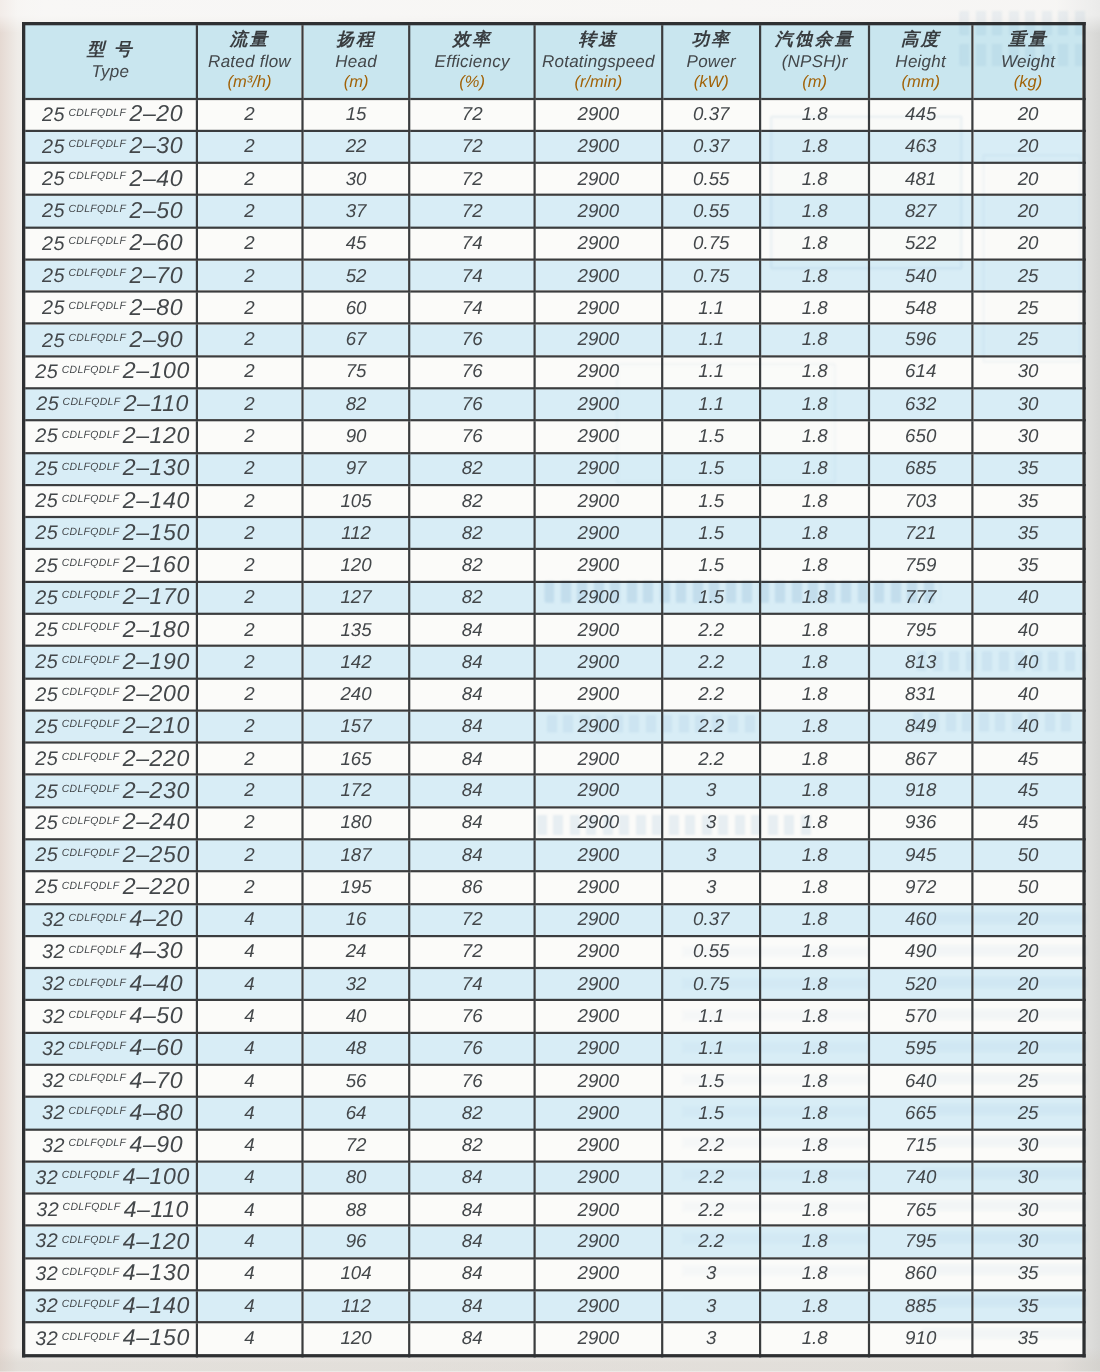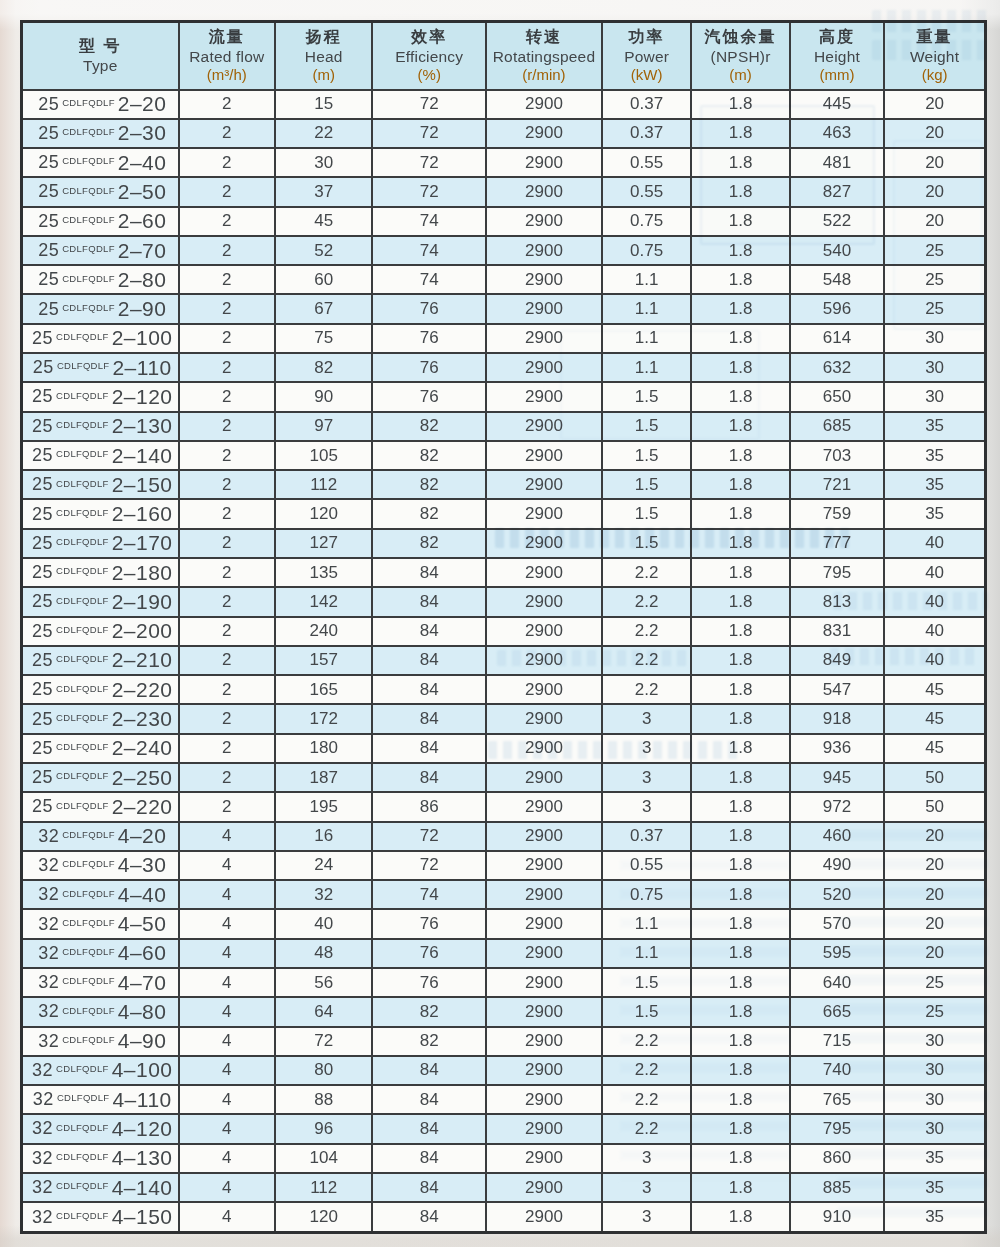--- a/index.html
+++ b/index.html
@@ -13,21 +13,21 @@
     color:#43474a;
   }
   .page-noise{
     position:absolute; inset:0;
     background:
       linear-gradient(180deg, rgba(255,255,255,.5) 0 14px, rgba(0,0,0,0) 30px),
       linear-gradient(0deg, rgba(210,205,198,.45) 0 8px, rgba(0,0,0,0) 22px);
     pointer-events:none;
   }
   .table-wrap{
-    position:absolute; left:20px; top:20px; width:967px; height:1214px;
+    position:absolute; left:20px; top:20px; width:967px; height:1214px;font-style:italic;
   }
   table{
     width:100%; height:100%;
     border-collapse:collapse; table-layout:fixed;
     background:var(--row-bg, #fbfbf9);
   }
   th, td{
     border:2px solid var(--border, #3a3c3e);
     text-align:center; vertical-align:middle;
     overflow:hidden;
@@ -572,21 +572,21 @@
         </span>
         <span class="code">2–220</span>
       </span>
     </td>
     <td class="val">2</td>
     <td class="val">165</td>
     <td class="val">84</td>
     <td class="val">2900</td>
     <td class="val">2.2</td>
     <td class="val">1.8</td>
-    <td class="val">547</td>
+    <td class="val">867</td>
     <td class="val">45</td>
   </tr>
         <tr>
     <td class="c-type">
       <span class="type-inner">
         <span class="size">25</span>
         <span class="stack">
           <span>CDLF</span>
           <span>QDLF</span>
         </span>

